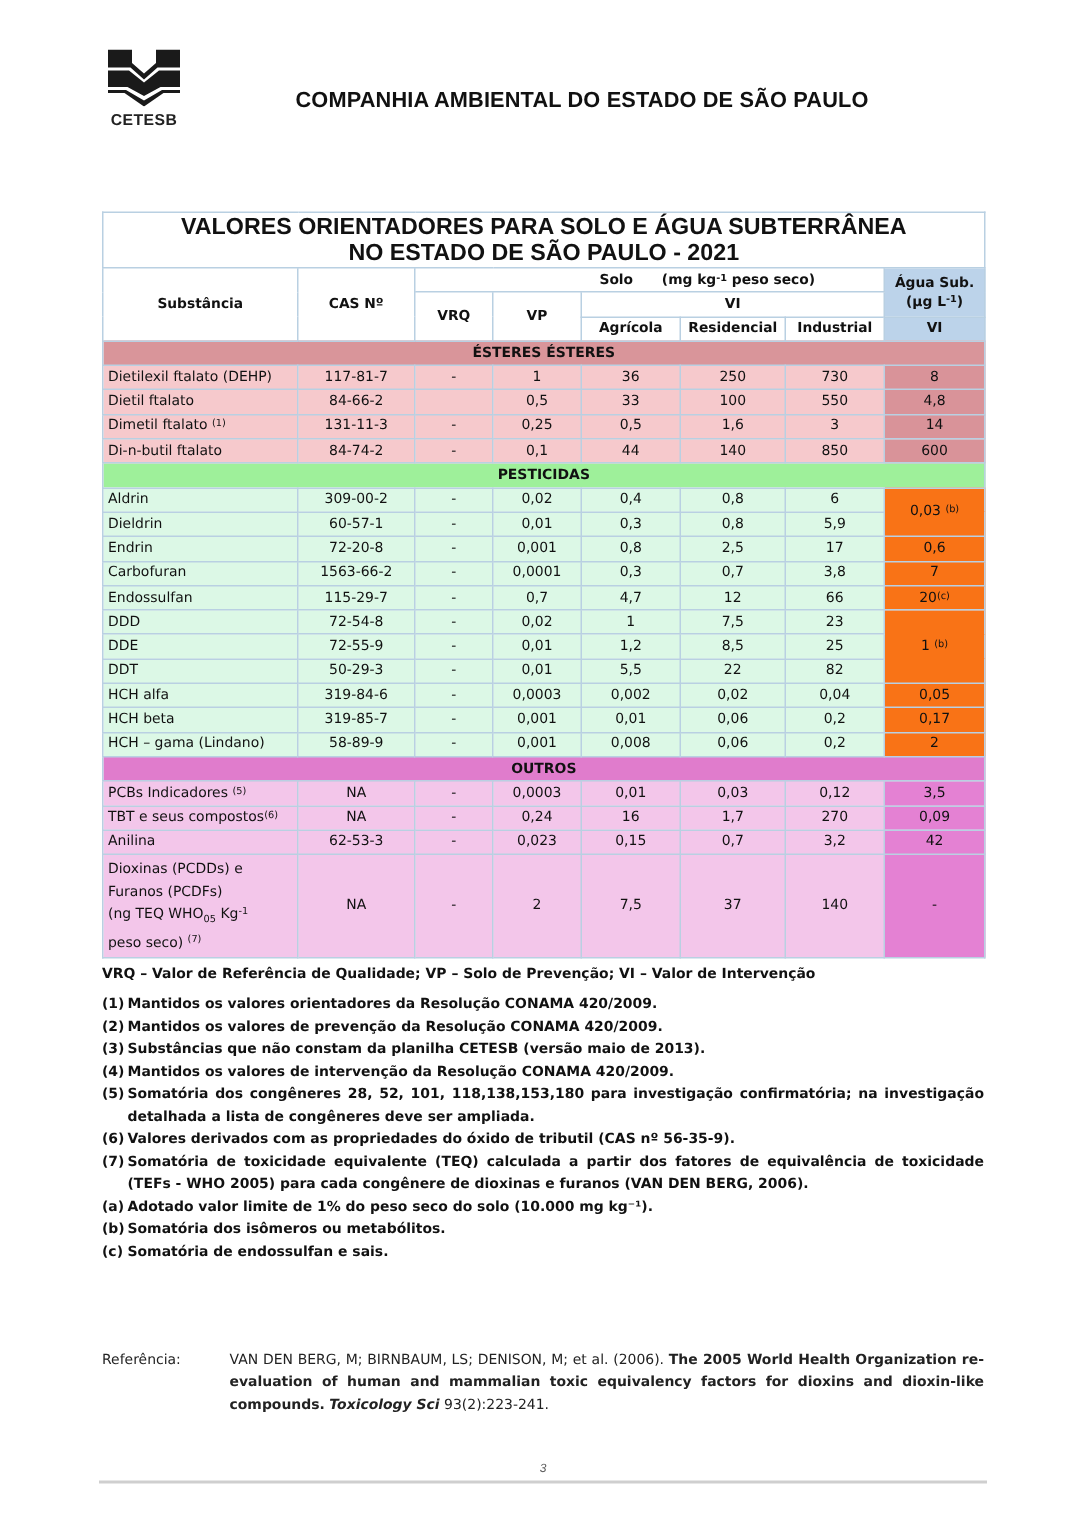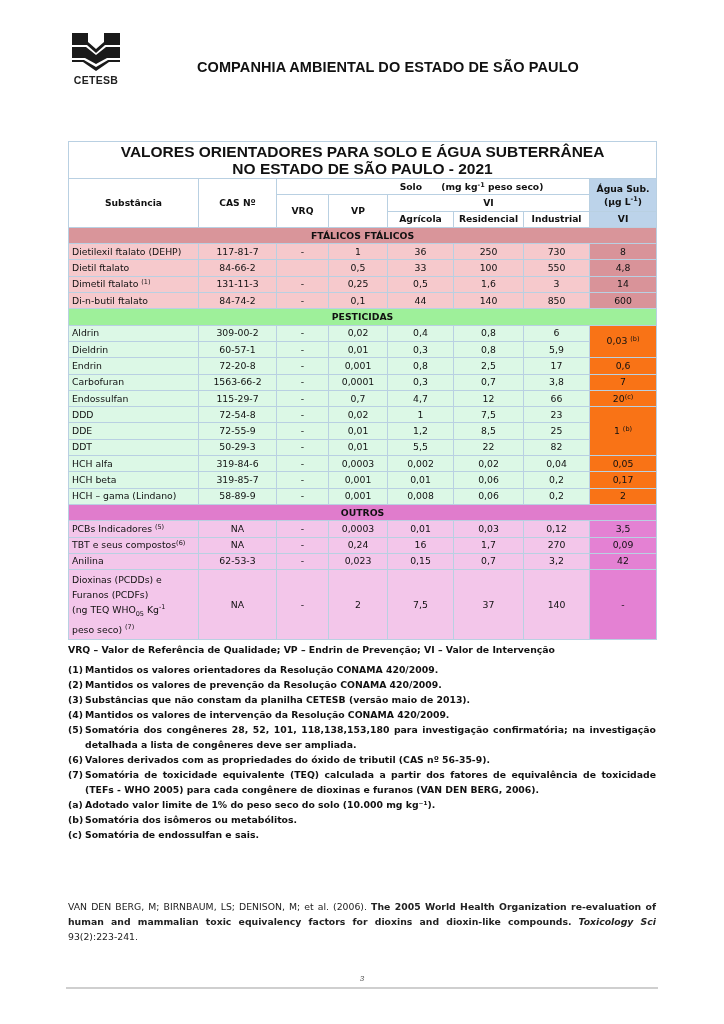--- a/index.html
+++ b/index.html
@@ -90,21 +90,21 @@
     <td colspan="3" class="hdr">VI</td>
   </tr>
   <tr class="hdr">
     <td class="hdr">Agrícola</td>
     <td class="hdr">Residencial</td>
     <td class="hdr">Industrial</td>
     <td class="hdr-blue">VI</td>
   </tr>
 
   <tr class="sec sec-est">
-        <td colspan="8">FTÁLICOS FTÁLICOS</td>
+        <td colspan="8">ÉSTERES ÉSTERES</td>
       </tr>
   <tr class="r-est">
     <td class="sub"><span>Dietilexil ftalato (DEHP)</span></td>
     <td>117-81-7</td>
     <td>-</td>
     <td>1</td>
     <td>36</td>
     <td>250</td>
     <td>730</td>
     <td class="agua">8</td>
@@ -295,21 +295,21 @@
     <td>-</td>
     <td>2</td>
     <td>7,5</td>
     <td>37</td>
     <td>140</td>
     <td class="agua">-</td>
   </tr>
 </tbody>
   </table>
 
-<div class="notes legend">VRQ – Valor de Referência de Qualidade; VP – Endrin de Prevenção; VI – Valor de Intervenção</div>
+<div class="notes legend">VRQ – Valor de Referência de Qualidade; VP – Solo de Prevenção; VI – Valor de Intervenção</div>
 
 <div class="notes fn-list">
   <div class="fn">
       <span class="k">(1)</span>
       <span class="v">Mantidos os valores orientadores da Resolução CONAMA 420/2009.</span>
     </div>
   <div class="fn">
       <span class="k">(2)</span>
       <span class="v">Mantidos os valores de prevenção da Resolução CONAMA 420/2009.</span>
     </div>
@@ -345,18 +345,19 @@
       <span class="k">(c)</span>
       <span class="v">Somatória de endossulfan e sais.</span>
     </div>
 </div>
 
 <div class="notes obs">
 </div>
 
 <div class="notes ref">
   <div class="row">
+    <span class="k">Referência:</span>
     <span class="v"><span>VAN DEN BERG, M; BIRNBAUM, LS; DENISON, M; et al. (2006). </span><b>The 2005 World Health Organization re-evaluation of human and mammalian toxic equivalency factors for dioxins and dioxin-like compounds.</b> <b><i>Toxicology Sci</i></b><span> 93(2):223-241.</span></span>
   </div>
 </div>
 
 <div class="page-num">3</div>
 <div class="footer-line"></div>
 
 </body></html>

